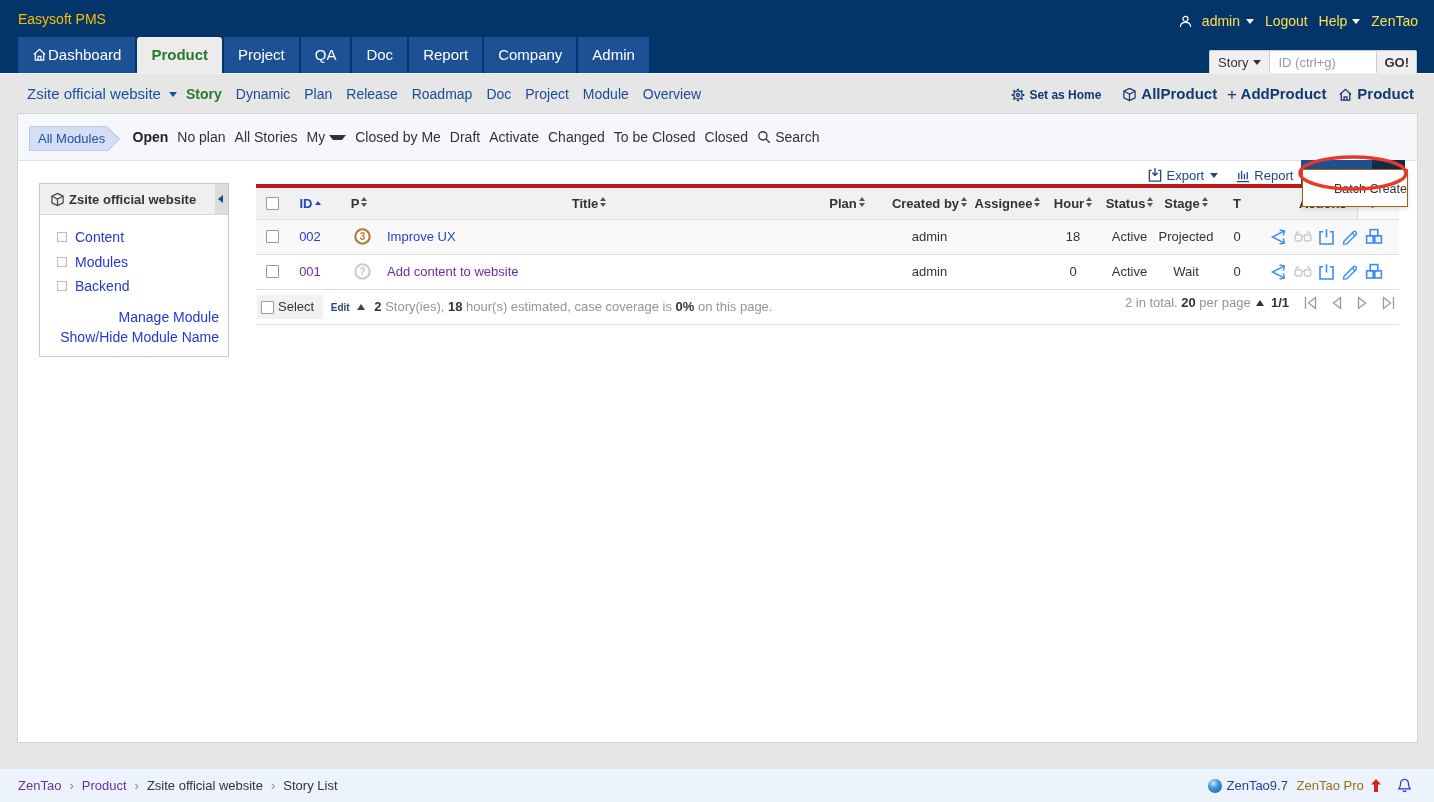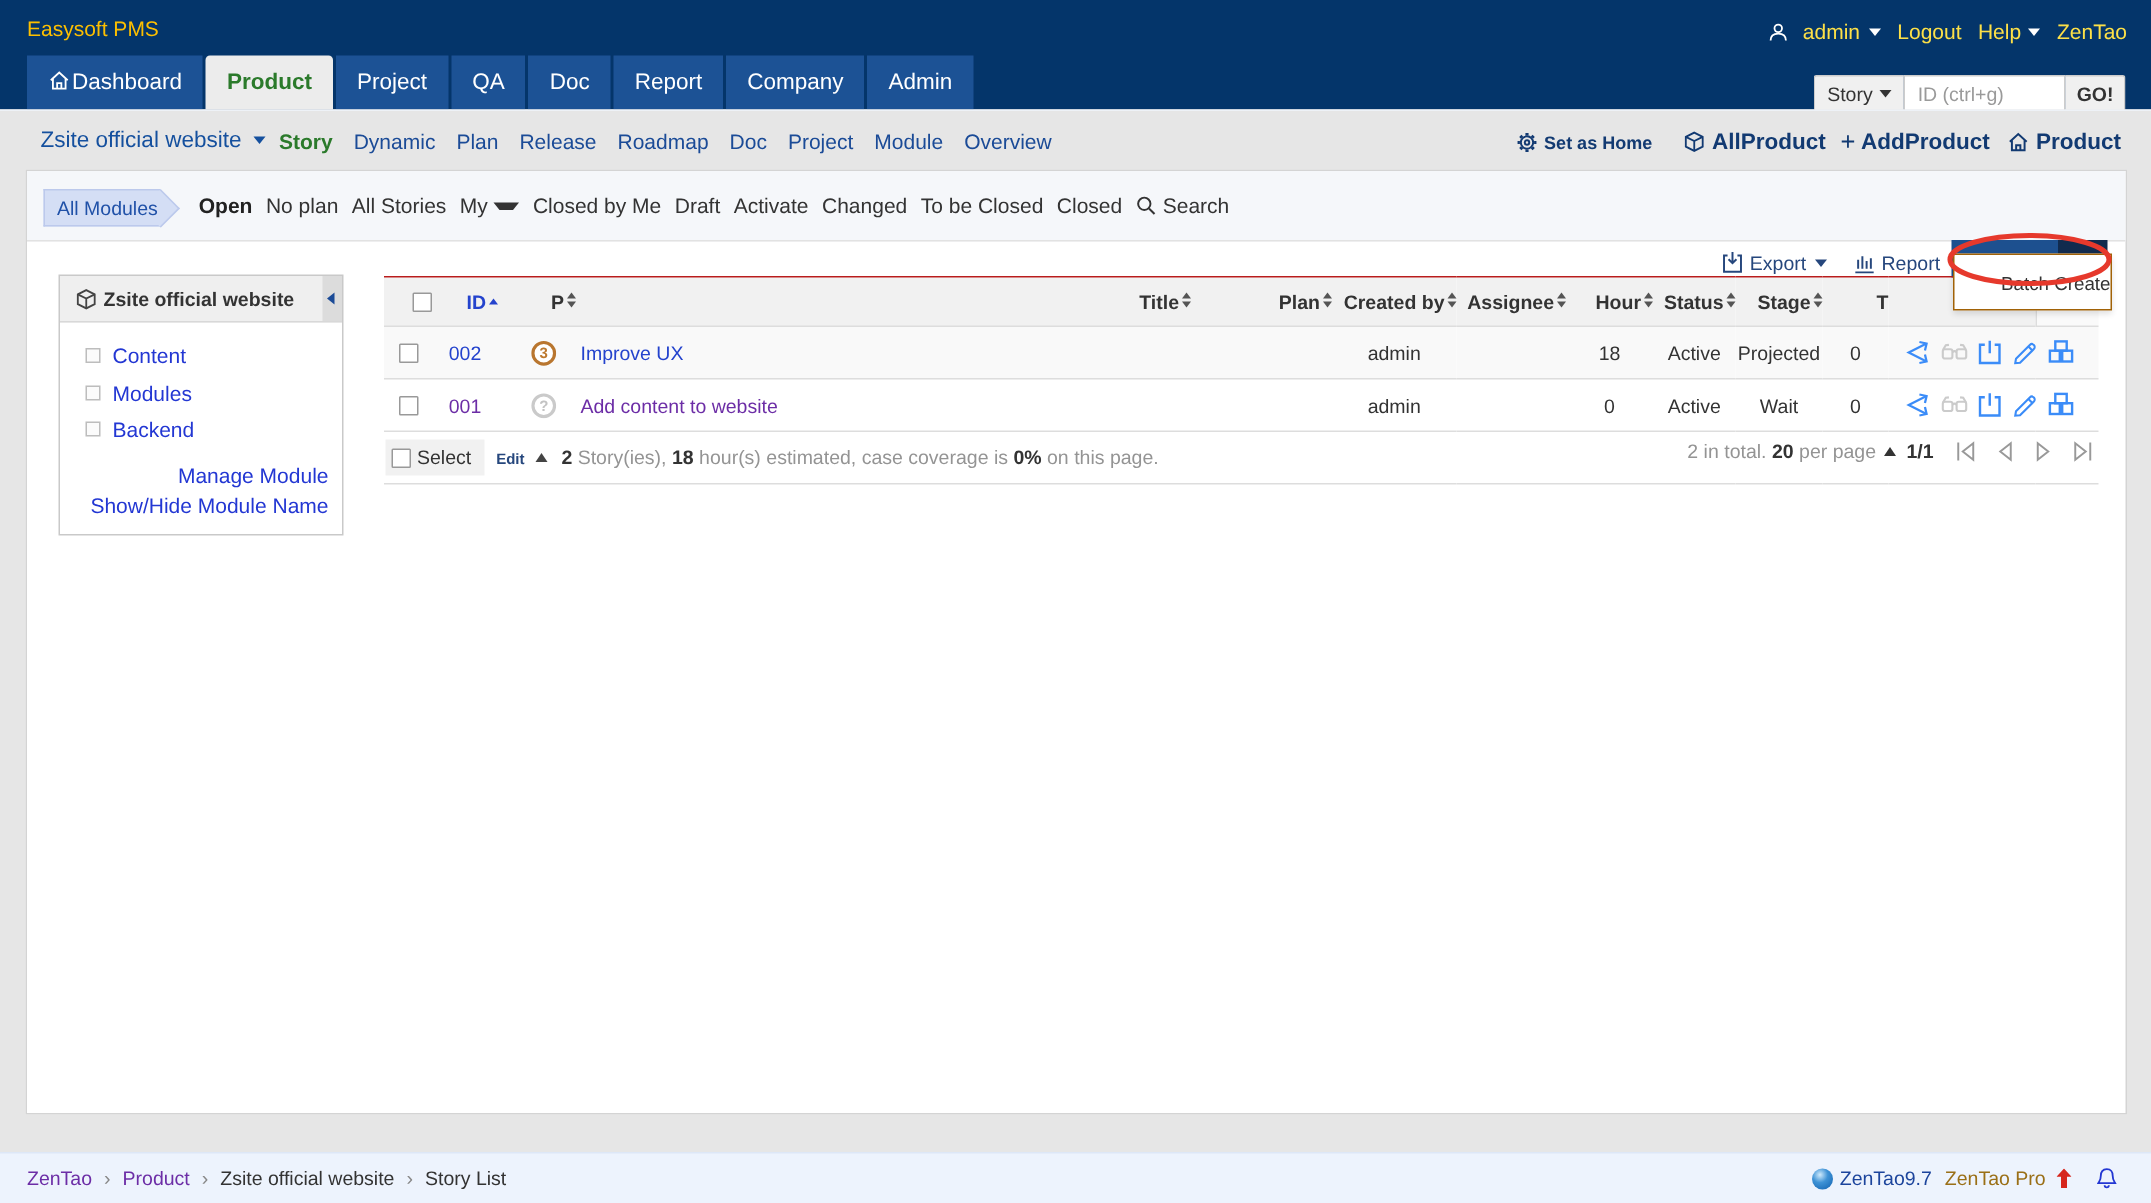--- a/index.html
+++ b/index.html
@@ -59,21 +59,21 @@
 #sidebar ul { list-style:none; padding:10px 0 0 17px; }
 #sidebar li { height:24.5px; line-height:24.5px; font-size:14px; }
 #sidebar li .sq { display:inline-block; width:10px; height:10px; border:1px solid #bdbdbd; background:#fbfbfb; vertical-align:0px; margin-right:8px; }
 #sidebar a { color:#2337d3; text-decoration:none; }
 #sidebar .mlinks { position:absolute; right:9px; top:124px; text-align:right; font-size:14px; line-height:19.5px; }
 
 
 #tablewrap { position:absolute; left:238px; top:70px; width:1143px; }
 table { border-collapse:collapse; table-layout:fixed; width:1143px; font-size:13px; color:#333; }
 th, td { border-top:1px solid #ddd; padding:0; text-align:center; height:35px; }
-thead th { background:#f1f1f1; white-space:nowrap; overflow:visible; border-top:1px solid #b91c1c; height:33px; font-size:13px;text-align:right; }
+thead th { background:#f1f1f1; white-space:nowrap; overflow:visible; border-top:4px solid #b91c1c; height:33px; font-size:13px; }
 td.l, th.l { text-align:left; }
 .chk { display:inline-block; width:13px; height:13px; border:1px solid #999; background:#fff; border-radius:1px; vertical-align:-2px; }
 .sort { display:inline-block; vertical-align:1px; margin-left:2px; }
 .sort i { display:block; width:0; height:0; border-left:3.5px solid transparent; border-right:3.5px solid transparent; }
 .sort .u { border-bottom:4px solid #555; margin-bottom:2px; }
 .sort .d { border-top:4px solid #555; }
 .idh { color:#2443cd; }
 .idh .sort .u { border-bottom:4px solid #2443cd; }
 a.blue { color:#2443cd; text-decoration:none; }
 a.purple { color:#6c2da6; text-decoration:none; }

